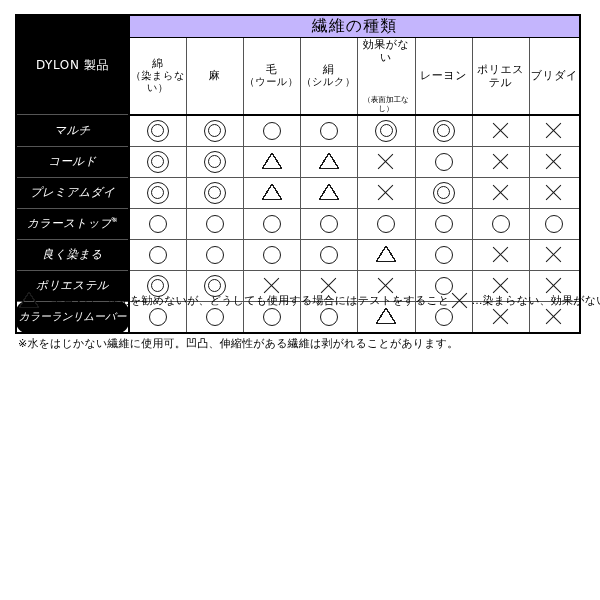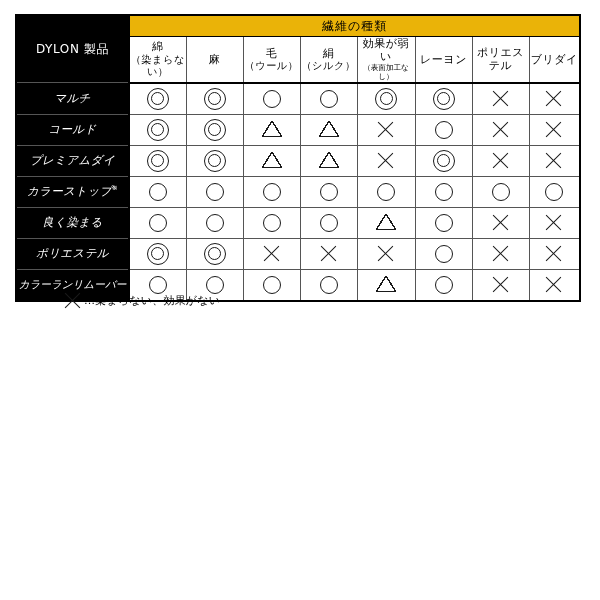--- a/index.html
+++ b/index.html
@@ -61,52 +61,54 @@
     font-size: 12px;
     letter-spacing: 0.6px;
   }
   .prodcell {
     height: 30px;
     font-style: italic;
   }
   .prodcell.tight {
     font-size: 10.6px;
     letter-spacing: 0px;
+    border-radius: 11px;
   }
 
   .sup-mark {
     font-size: 7px;
     vertical-align: super;
     line-height: 0;
   }
 
   
   .group-head {
     height: 20px;
-    font-size: 12px;
+    font-size: 16px;
     letter-spacing: 1px;
-    background: #eab308;
+    background: #c4b5fd;
     border-bottom: 1.5px solid #000 !important;
   }
 
   .col-head {
     height: 28px;
     font-size: 11px;
     line-height: 1.2;
     background: #fff;
     border-bottom: 2px solid #000 !important;
   }
   .col-head .sub {
     display: block;
     font-size: 10.2px;
     letter-spacing: 0.5px;
   }
   .col-head .sub.small {
     font-size: 7.6px;
     letter-spacing: 0;
+    margin-top: 31px;
   }
   .col-head .main {
     display: block;
     font-size: 11px;
     letter-spacing: 0.5px;
   }
   .col-head.single {
     font-size: 11px;
     letter-spacing: 0.5px;
   }
@@ -246,21 +248,21 @@
             <th class="col-head single"><span>麻</span></th>
             <th class="col-head">
               <span class="main">毛</span>
               <span class="sub">（ウール）</span>
             </th>
             <th class="col-head">
               <span class="main">絹</span>
               <span class="sub">（シルク）</span>
             </th>
             <th class="col-head">
-              <span class="main">効果が弱い</span>
+              <span class="main">効果がない</span>
               <span class="sub small">（表面加工なし）</span>
             </th>
             <th class="col-head single"><span>レーヨン</span></th>
             <th class="col-head single"><span>ポリエステル</span></th>
             <th class="col-head single"><span>ブリダイ</span></th>
           </tr>
       </thead>
       <tbody>
           <tr>
             <th class="prodcell"><span>マルチ</span></th>
@@ -338,22 +340,27 @@
             <td class="datacell"><span class="sym circ"></span></td>
             <td class="datacell"><span class="sym cross"></span></td>
             <td class="datacell"><span class="sym cross"></span></td>
           </tr>
         </tbody>
     </table>
   </div>
 
   <div class="legend">
     <div class="legend-row">
+      <span class="legend-item">
+        <span class="sym tri"></span>
+        <span class="txt">…染色又はご使用を勧めないが、どうしても使用する場合にはテストをすること</span>
+      </span>
       <span class="gap-lg"></span>
       <span class="legend-item">
         <span class="sym cross"></span>
         <span class="txt">…染まらない、効果がない</span>
       </span>
     </div>
   </div>
 
+  <div class="note">※水をはじかない繊維に使用可。凹凸、伸縮性がある繊維は剥がれることがあります。</div>
 
 </div>
 
 </body></html>

